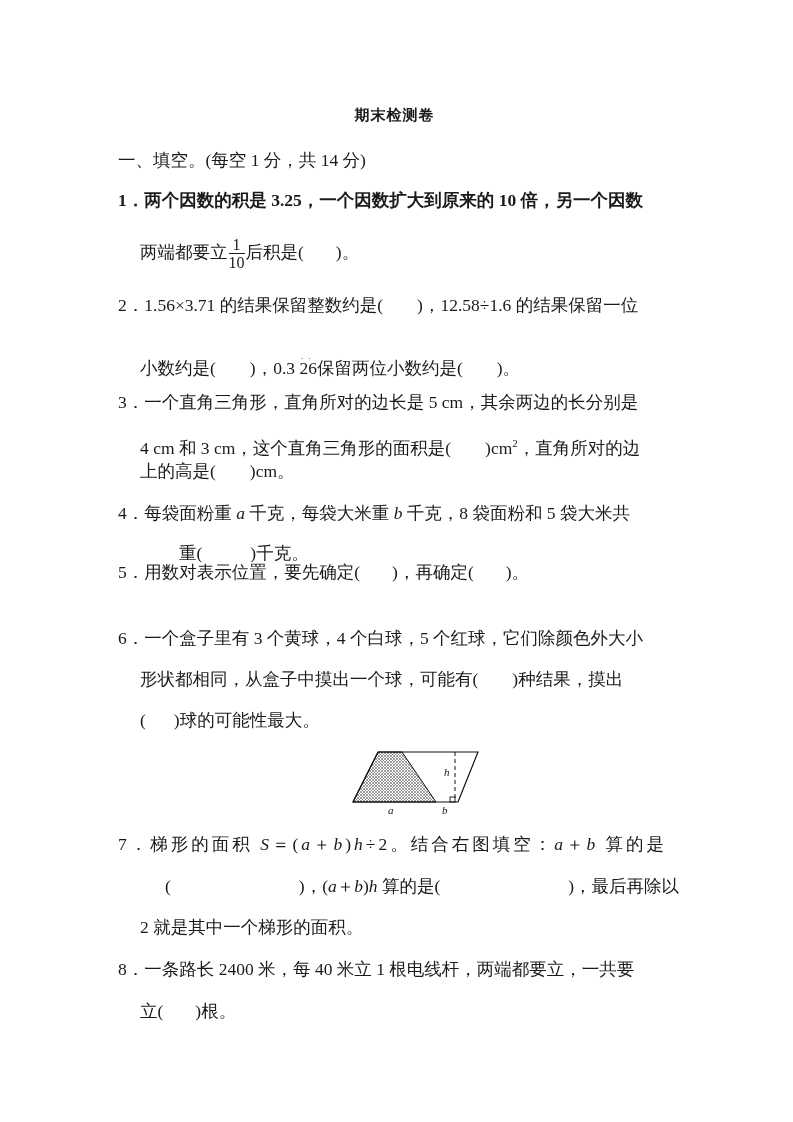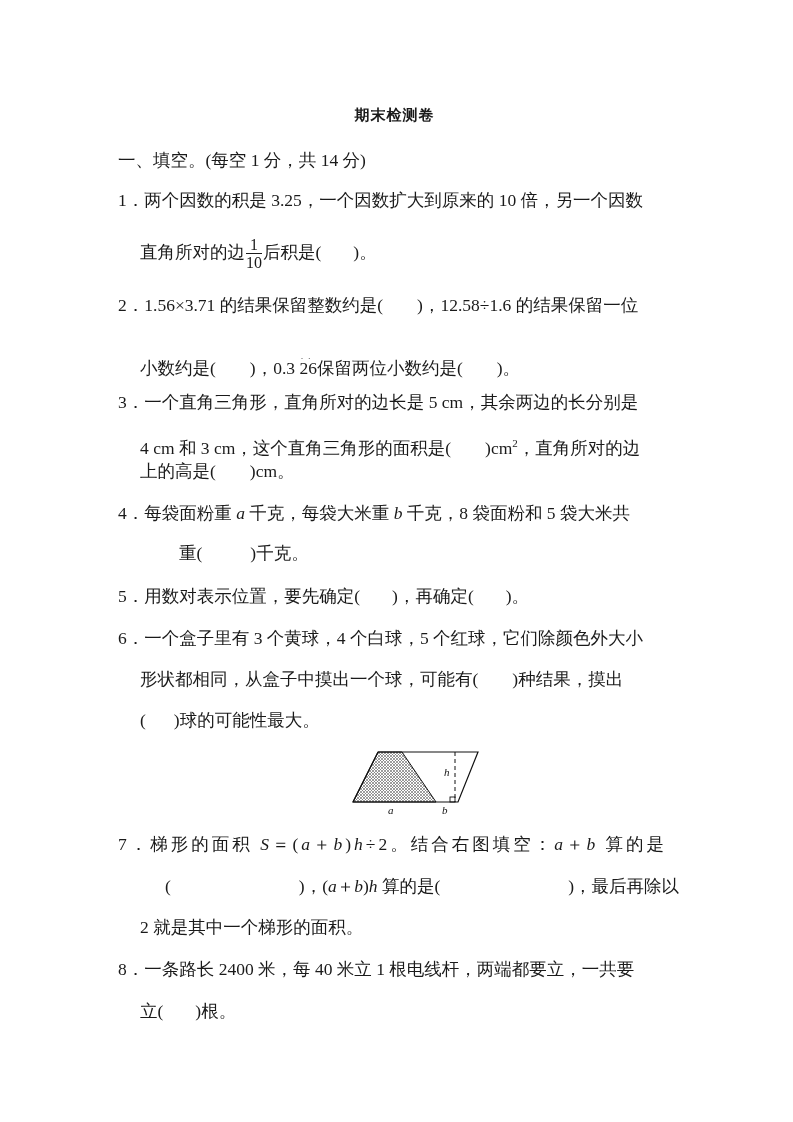--- a/index.html
+++ b/index.html
@@ -35,25 +35,25 @@
   .figure { position: absolute; left: 348px; top: 746px; }
   .spaced { letter-spacing: 3px; }
 </style>
 </head>
 <body>
 
 <div class="title">期末检测卷</div>
 
 <div class="line section">一、填空。(每空 1 分，共 14 分)</div>
 
-<div class="line" style="top:188px;">
+<div class="line" style="top:188px;font-weight:bold;">
   <span>1．</span><span>两个因数的积是 3.25，一个因数扩大到原来的 10 倍，另一个因数</span>
 </div>
 <div class="line indent" style="top:236px;">
-  <span>直角所对的边</span><span class="frac"><span class="num">1</span><span class="den">10</span></span><span>后积是(</span><span class="blank" style="width:32px;"></span><span>)。</span>
+  <span>两端都要立</span><span class="frac"><span class="num">1</span><span class="den">10</span></span><span>后积是(</span><span class="blank" style="width:32px;"></span><span>)。</span>
 </div>
 
 <div class="line" style="top:293px;">
   <span>2．</span><span>1.56×3.71 的结果保留整数约是(</span><span class="blank" style="width:34px;"></span><span>)，12.58÷1.6 的结果保留一位</span>
 </div>
 <div class="line indent" style="top:356px;">
   <span>小数约是(</span><span class="blank" style="width:34px;"></span><span>)，0.3</span> <span class="dots">26</span><span>保留两位小数约是(</span><span class="blank" style="width:34px;"></span><span>)。</span>
 </div>
 
 <div class="line" style="top:390px;">
@@ -66,21 +66,21 @@
   <span>上的高是(</span><span class="blank" style="width:34px;"></span><span>)cm。</span>
 </div>
 
 <div class="line" style="top:501px;">
   <span>4．</span><span>每袋面粉重 </span><span class="math-i">a</span><span> 千克，每袋大米重 </span><span class="math-i">b</span><span> 千克，8 袋面粉和 5 袋大米共</span>
 </div>
 <div class="line indent" style="top:541px;margin-left:39px;">
   <span>重(</span><span class="blank" style="width:48px;"></span><span>)千克。</span>
 </div>
 
-<div class="line" style="top:584px;">
+<div class="line" style="top:560px;">
   <span>5．</span><span>用数对表示位置，要先确定(</span><span class="blank" style="width:32px;"></span><span>)，再确定(</span><span class="blank" style="width:32px;"></span><span>)。</span>
 </div>
 
 <div class="line" style="top:626px;">
   <span>6．</span><span>一个盒子里有 3 个黄球，4 个白球，5 个红球，它们除颜色外大小</span>
 </div>
 <div class="line indent" style="top:667px;">
   <span>形状都相同，从盒子中摸出一个球，可能有(</span><span class="blank" style="width:34px;"></span><span>)种结果，摸出</span>
 </div>
 <div class="line indent" style="top:708px;">

